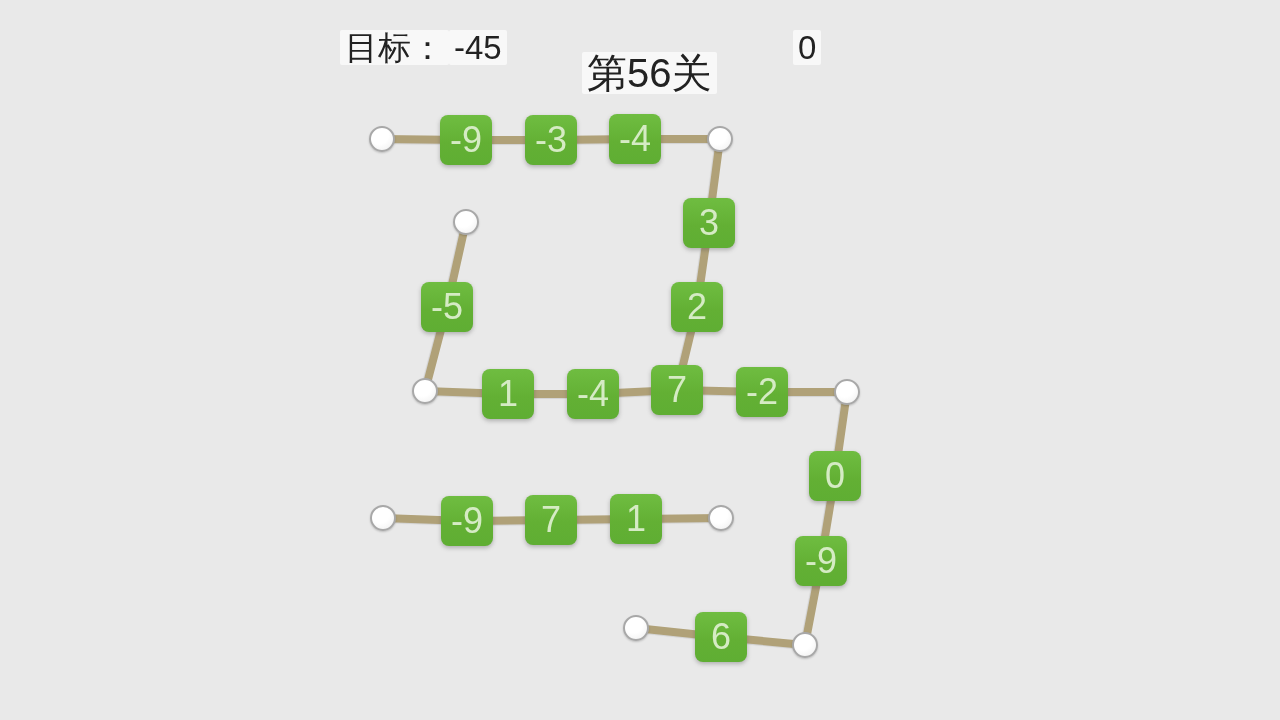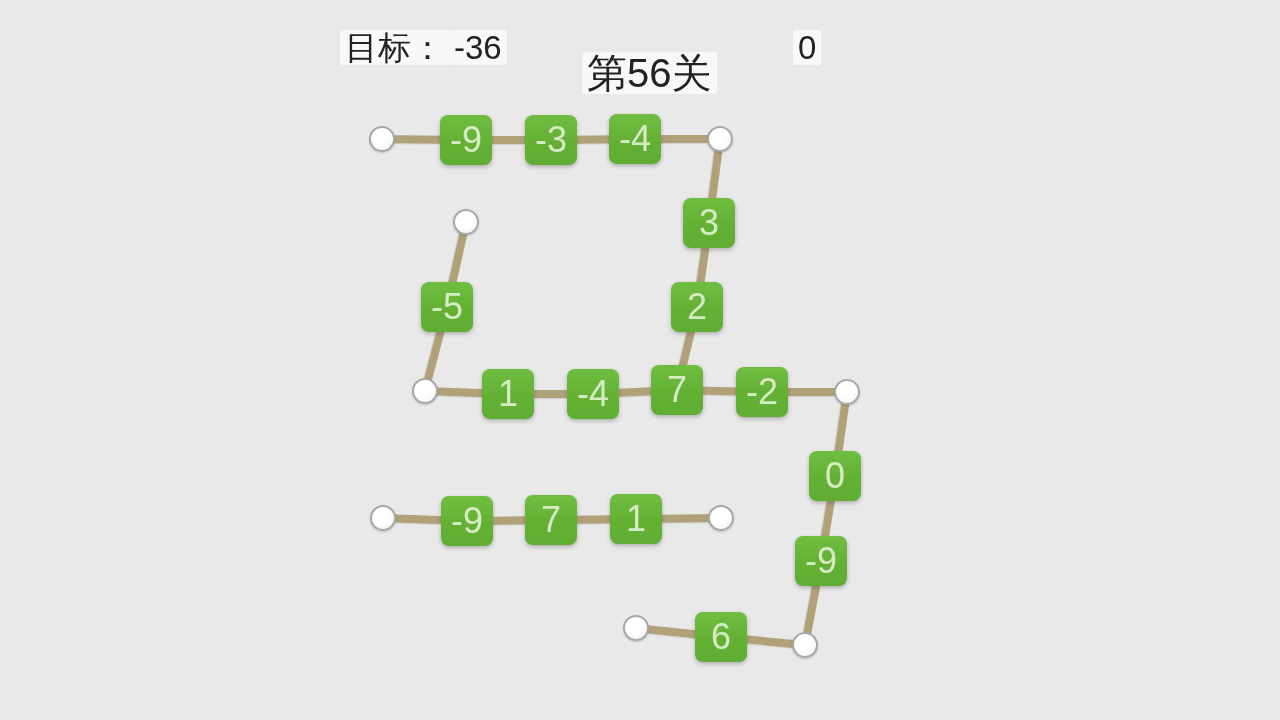--- a/index.html
+++ b/index.html
@@ -67,21 +67,21 @@
     user-select:none;
   }
 </style>
 </head>
 <body>
 
 <div class="screen" style="--bg: #e9e9e9; --text: #222222; --label-bg: #f8f8f8; --edge: #b0a178; --tile: #66b336; --tile-text: #d5ebc4; --node-border: #a8a8a8;">
 
   <div class="hud-item" id="hud-target">
     <span class="hud-chip">目标：</span>
-    <span class="hud-chip">-36</span>
+    <span class="hud-chip">-45</span>
   </div>
 
   <div class="hud-item" id="hud-level">
     <span class="hud-chip">第56关</span>
   </div>
 
   <div class="hud-item" id="hud-current">
     <span class="hud-chip">0</span>
   </div>
 

